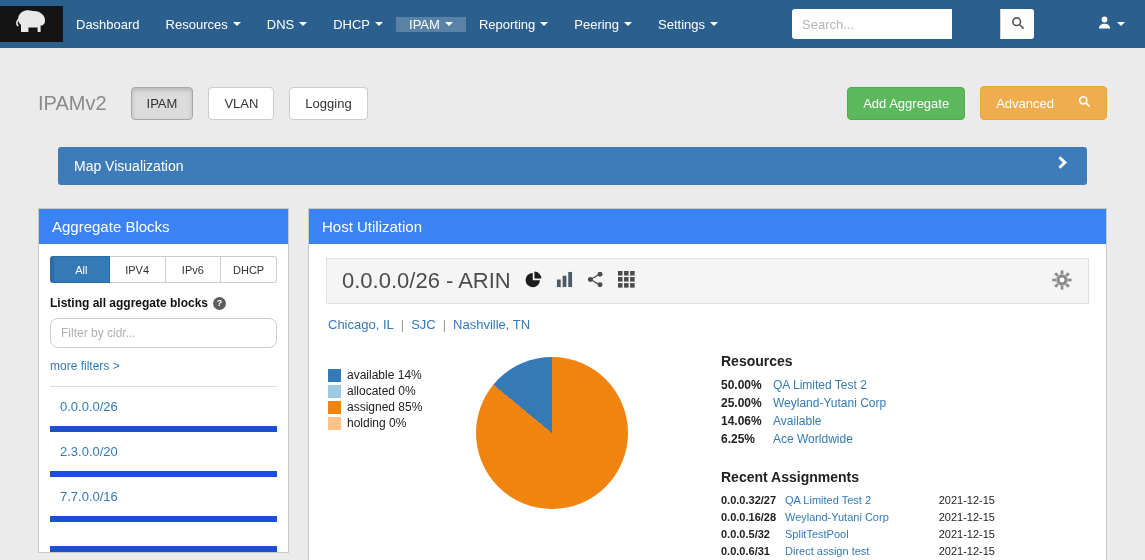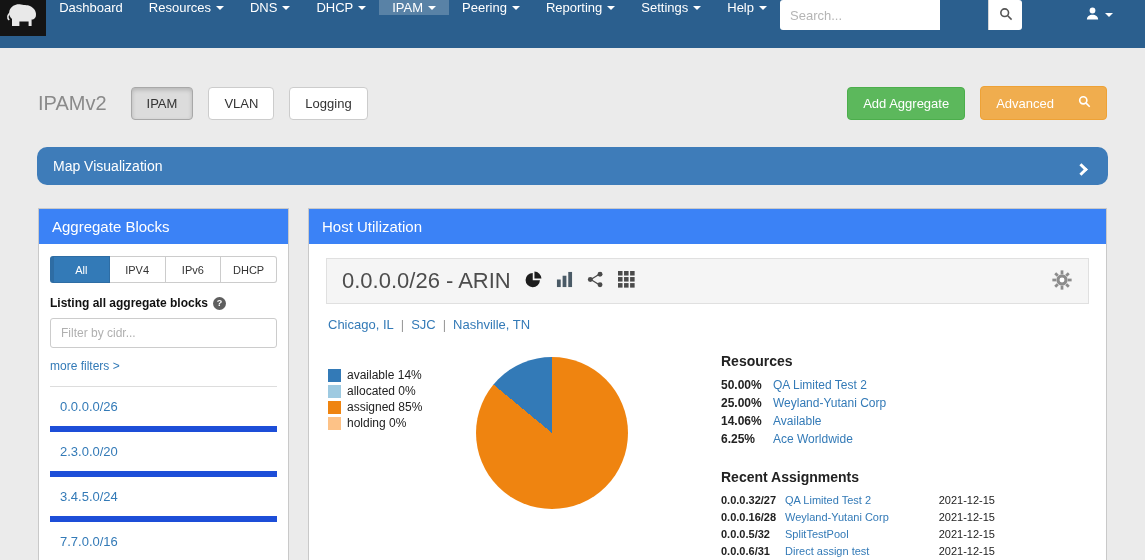--- a/index.html
+++ b/index.html
@@ -1,60 +1,60 @@
 <!DOCTYPE html>
 <html><head>
 <meta charset="utf-8">
 <style>
   * { box-sizing: border-box; margin: 0; padding: 0; }
   html,body { width:1145px; height:560px; overflow:hidden; }
   body { background:#ebebeb; font-family:"Liberation Sans", sans-serif; }
   a { text-decoration:none; }
 
   
-  .navbar { height:48px; background:#2b5f8e; display:flex; align-items:flex-start; }
+  .navbar { height:48px; background:#2b5f8e; display:flex; align-items:center; }
   .logo { width:63px; background:#141414; display:flex; align-items:center; justify-content:center; cursor:pointer; }
   .nav-item { display:flex; align-items:center; padding:0 13px; color:#fff; font-size:13px; cursor:pointer; }
   .nav-item.active { background:rgba(255,255,255,.22); }
   .caret { display:inline-block; margin-left:5px; border-left:4px solid transparent; border-right:4px solid transparent; border-top:4px solid currentColor; }
-  .nav-right { margin-left:auto; display:flex; align-items:center; padding-right:16px;gap:48px; }
+  .nav-right { margin-left:auto; display:flex; align-items:center; padding-right:4px;gap:48px; }
   .search-input { width:160px; height:30px; border:none; border-radius:3px 0 0 3px; padding:0 10px; font-size:13px; color:#333; outline:none; }
   .search-input::placeholder { color:#b5b5b5; }
   .search-btn { height:30px; width:34px; background:#fff; border:none; border-left:1px solid #d5d5d5; border-radius:0 3px 3px 0; color:#555; cursor:pointer; display:flex; align-items:center; justify-content:center; }
   .user-menu { display:flex; align-items:center; color:#fff; padding:0 16px 0 15px; cursor:pointer; }
 
   
   .page-header { display:flex; align-items:center; margin:38px 38px 0; }
   .page-title { font-size:20px; color:#8a8a8a; margin-right:24px; }
   .btn { font-size:13px; padding:8px 15px; border-radius:4px; border:1px solid #ccc; background:#fff; color:#333; cursor:pointer; font-family:inherit; }
   .view-btn { margin-right:15px; }
   .btn.active { background:#dcdcdc; border-color:#a8a8a8; box-shadow:inset 0 2px 4px rgba(0,0,0,.18); }
   .spacer { flex:1; }
   .btn-success { background:#5cb85c; border-color:#4cae4c; color:#fff; margin-right:15px; }
   .btn-warning { background:#f0ad4e; border-color:#eea236; color:#fff; display:inline-flex; align-items:center; gap:24px; }
 
   
-  .map-bar { margin:27px 37px 0; background:#3e7cb9; border-radius:10px; color:#fff; font-size:14px; padding:11px 16px; display:flex; align-items:flex-end; cursor:pointer; }
+  .map-bar { margin:27px 58px 0; background:#3e7cb9; border-radius:3px; color:#fff; font-size:14px; padding:11px 16px; display:flex; align-items:flex-start; cursor:pointer; }
   .chev { width:9px; height:9px; border-top:3px solid #fff; border-right:3px solid #fff; transform:rotate(45deg); margin-left:auto; margin-right:6px; }
 
   
   .columns { display:flex; margin:23px 38px 0; gap:19px; align-items:flex-start; }
   .panel { background:#fff; border:1px solid #c9c9c9; }
   .panel-header { background:#3b82f6; color:#fff; font-size:15px; padding:9px 13px; }
 
   .left-panel { width:251px; }
   .left-body { padding:12px 11px 0; }
   .tab-group { display:flex; }
   .tab { flex:1; height:27px; font-size:11px; border:1px solid #ccc; border-left:none; background:#fff; color:#333; cursor:pointer; font-family:inherit; }
   .tab:first-child { border-left:4px solid #14b8a6; border-radius:3px 0 0 3px; }
   .tab:last-child { border-radius:0 3px 3px 0; }
   .tab.active { background:#337ab7; border-color:#2e6da4; color:#fff; }
   .listing-label { font-size:12px; font-weight:bold; color:#111; margin:13px 0 8px; display:flex; align-items:center; gap:5px; }
   .help-icon { width:13px; height:13px; border-radius:50%; background:#5e5e5e; color:#fff; font-size:9px; line-height:13px; text-align:center; font-weight:bold; cursor:pointer; }
-  .filter-input { width:100%; height:30px; border:1px solid #ccc; border-radius:3px; padding:0 10px; font-size:12px; color:#333; outline:none; }
+  .filter-input { width:100%; height:30px; border:1px solid #ccc; border-radius:8px; padding:0 10px; font-size:12px; color:#333; outline:none; }
   .filter-input::placeholder { color:#b0b0b0; }
   .more-filters { display:inline-block; color:#337ab7; font-size:12px; margin:11px 0 13px; cursor:pointer; }
   .block-list { border-top:1px solid #ddd; }
   .block-row { border-bottom:6px solid #1d4ed8; padding:12px 10px; font-size:13px; color:#337ab7; cursor:pointer; }
 
   .right-panel { flex:1; min-height:400px; }
   .right-body { padding:14px 17px 30px; }
   .subpanel-header { background:#f5f5f5; border:1px solid #e0e0e0; display:flex; align-items:center; padding:9px 15px; gap:14px; }
   .block-title { font-size:22px; color:#4d4d4d; }
   .icon-btn { background:none; border:none; cursor:pointer; color:#3a3a3a; padding:0; display:flex; align-items:center; }
@@ -108,33 +108,29 @@
     </a>
   <a class="nav-item">
       <span>DHCP</span>
       <span class="caret"></span>
     </a>
   <a class="nav-item active">
       <span>IPAM</span>
       <span class="caret"></span>
     </a>
   <a class="nav-item">
+      <span>Reporting</span>
+      <span class="caret"></span>
+    </a>
+  <a class="nav-item">
       <span>Peering</span>
       <span class="caret"></span>
     </a>
   <a class="nav-item">
-      <span>Reporting</span>
-      <span class="caret"></span>
-    </a>
-  <a class="nav-item">
       <span>Settings</span>
-      <span class="caret"></span>
-    </a>
-  <a class="nav-item">
-      <span>Help</span>
       <span class="caret"></span>
     </a>
 
   <div class="nav-right">
     <input class="search-input" type="text" placeholder="Search..." style="">
     <button class="search-btn">
       <span>
         <svg viewBox="0 0 16 16" width="14" height="14">
             <circle cx="6.5" cy="6.5" r="4.4" fill="none" stroke="currentColor" stroke-width="1.8"></circle>
             <line x1="10" y1="10" x2="14.4" y2="14.4" stroke="currentColor" stroke-width="1.8"></line>
@@ -189,21 +185,20 @@
       </div>
       <div class="listing-label">
         <span>Listing all aggregate blocks</span>
         <span class="help-icon">?</span>
       </div>
       <input class="filter-input" type="text" placeholder="Filter by cidr..." style="">
       <a class="more-filters">more filters &gt;</a>
       <div class="block-list">
         <div class="block-row">0.0.0.0/26</div>
         <div class="block-row">2.3.0.0/20</div>
-        <div class="block-row">3.4.5.0/24</div>
         <div class="block-row">7.7.0.0/16</div>
         <div class="block-row"></div>
       </div>
     </div>
   </div>
 
   <div class="panel right-panel">
     <div class="panel-header">Host Utilization</div>
     <div class="right-body">
 

